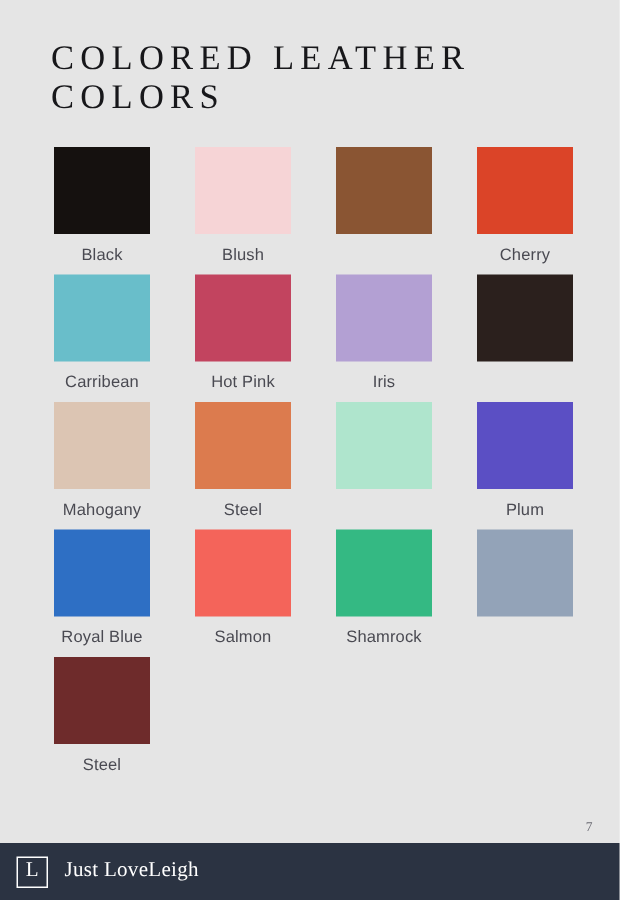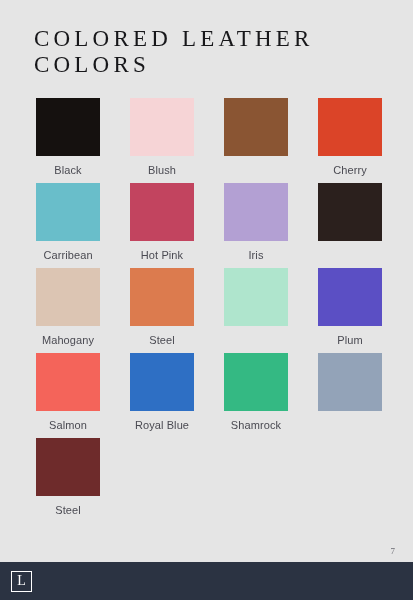--- a/index.html
+++ b/index.html
@@ -174,26 +174,26 @@
         <div class="swatch-label">Steel</div>
       </div>
       <div class="cell">
         <div class="swatch" title="Pistachio" style="background: rgb(175, 229, 205);"></div>
       </div>
       <div class="cell">
         <div class="swatch" title="Plum" style="background: rgb(91, 79, 196);"></div>
         <div class="swatch-label">Plum</div>
       </div>
       <div class="cell">
+        <div class="swatch" title="Royal Blue" style="background: rgb(46, 111, 196);"></div>
+        <div class="swatch-label">Royal Blue</div>
+      </div>
+      <div class="cell">
         <div class="swatch" title="Salmon" style="background: rgb(244, 100, 90);"></div>
         <div class="swatch-label">Salmon</div>
-      </div>
-      <div class="cell">
-        <div class="swatch" title="Royal Blue" style="background: rgb(46, 111, 196);"></div>
-        <div class="swatch-label">Royal Blue</div>
       </div>
       <div class="cell">
         <div class="swatch" title="Shamrock" style="background: rgb(52, 185, 131);"></div>
         <div class="swatch-label">Shamrock</div>
       </div>
       <div class="cell">
         <div class="swatch" title="Steel" style="background: rgb(147, 163, 184);"></div>
       </div>
       <div class="cell">
         <div class="swatch" title="Wine" style="background: rgb(110, 43, 43);"></div>
@@ -212,15 +212,16 @@
         <div class="swatch-label"></div>
       </div>
     </div>
 
   <div class="page-number">7</div>
 
   <div class="footer">
     <div class="logo-mark">
       <span>L</span>
     </div>
+    <div class="brand-name">Just LoveLeigh</div>
   </div>
 
 </div>
 
 </body></html>

